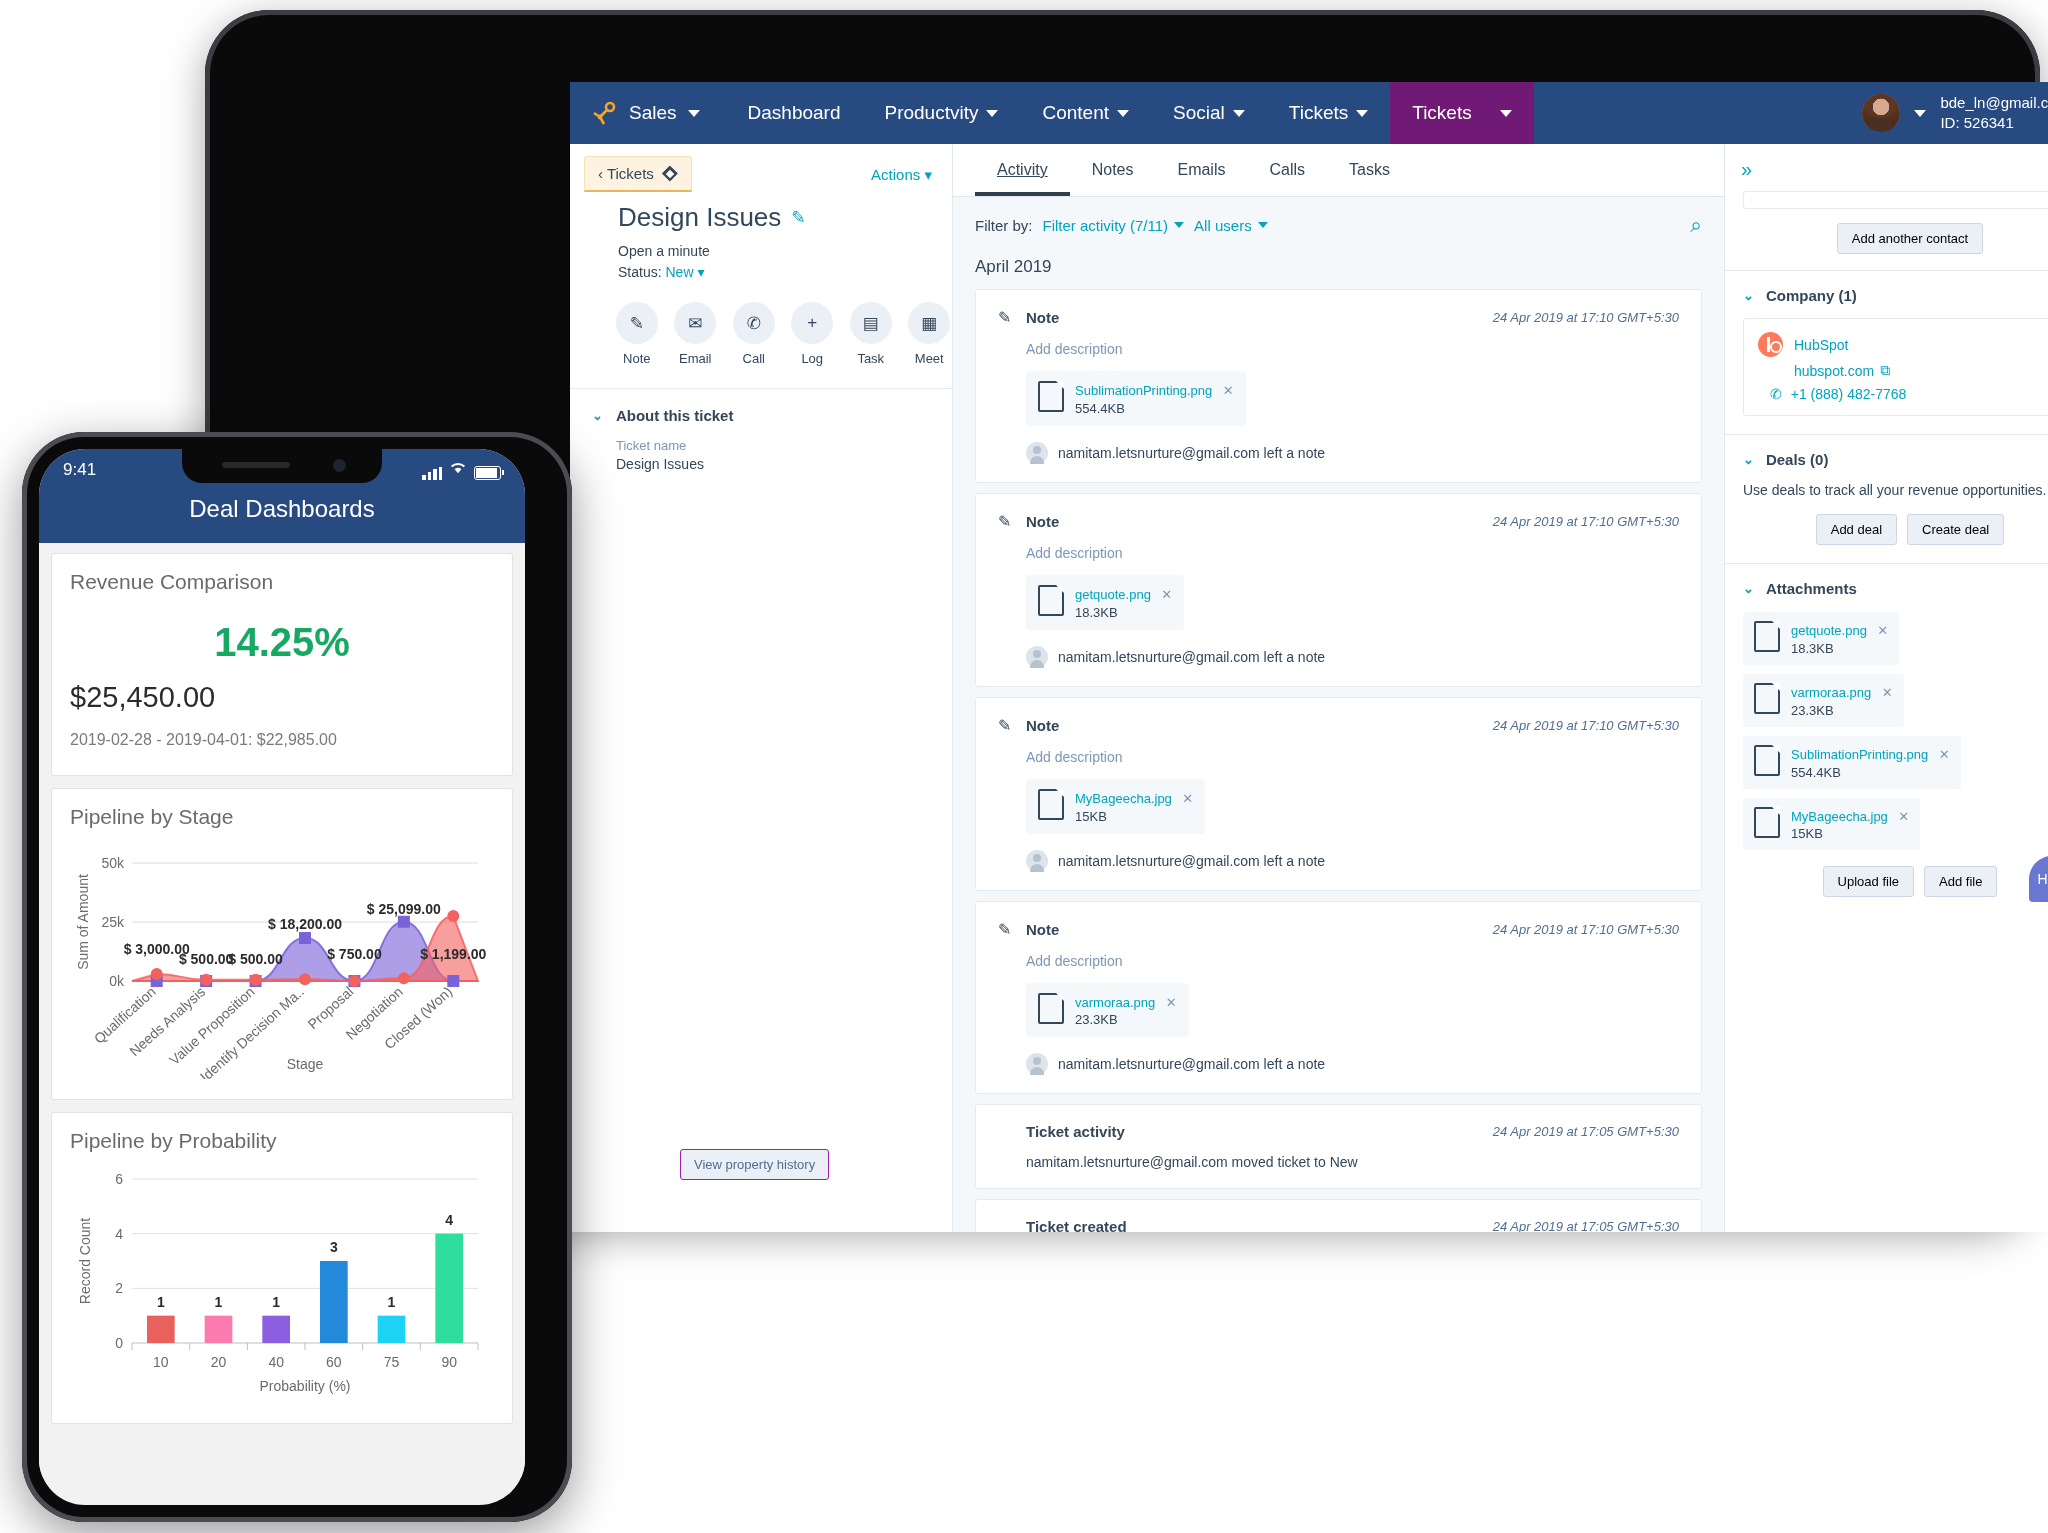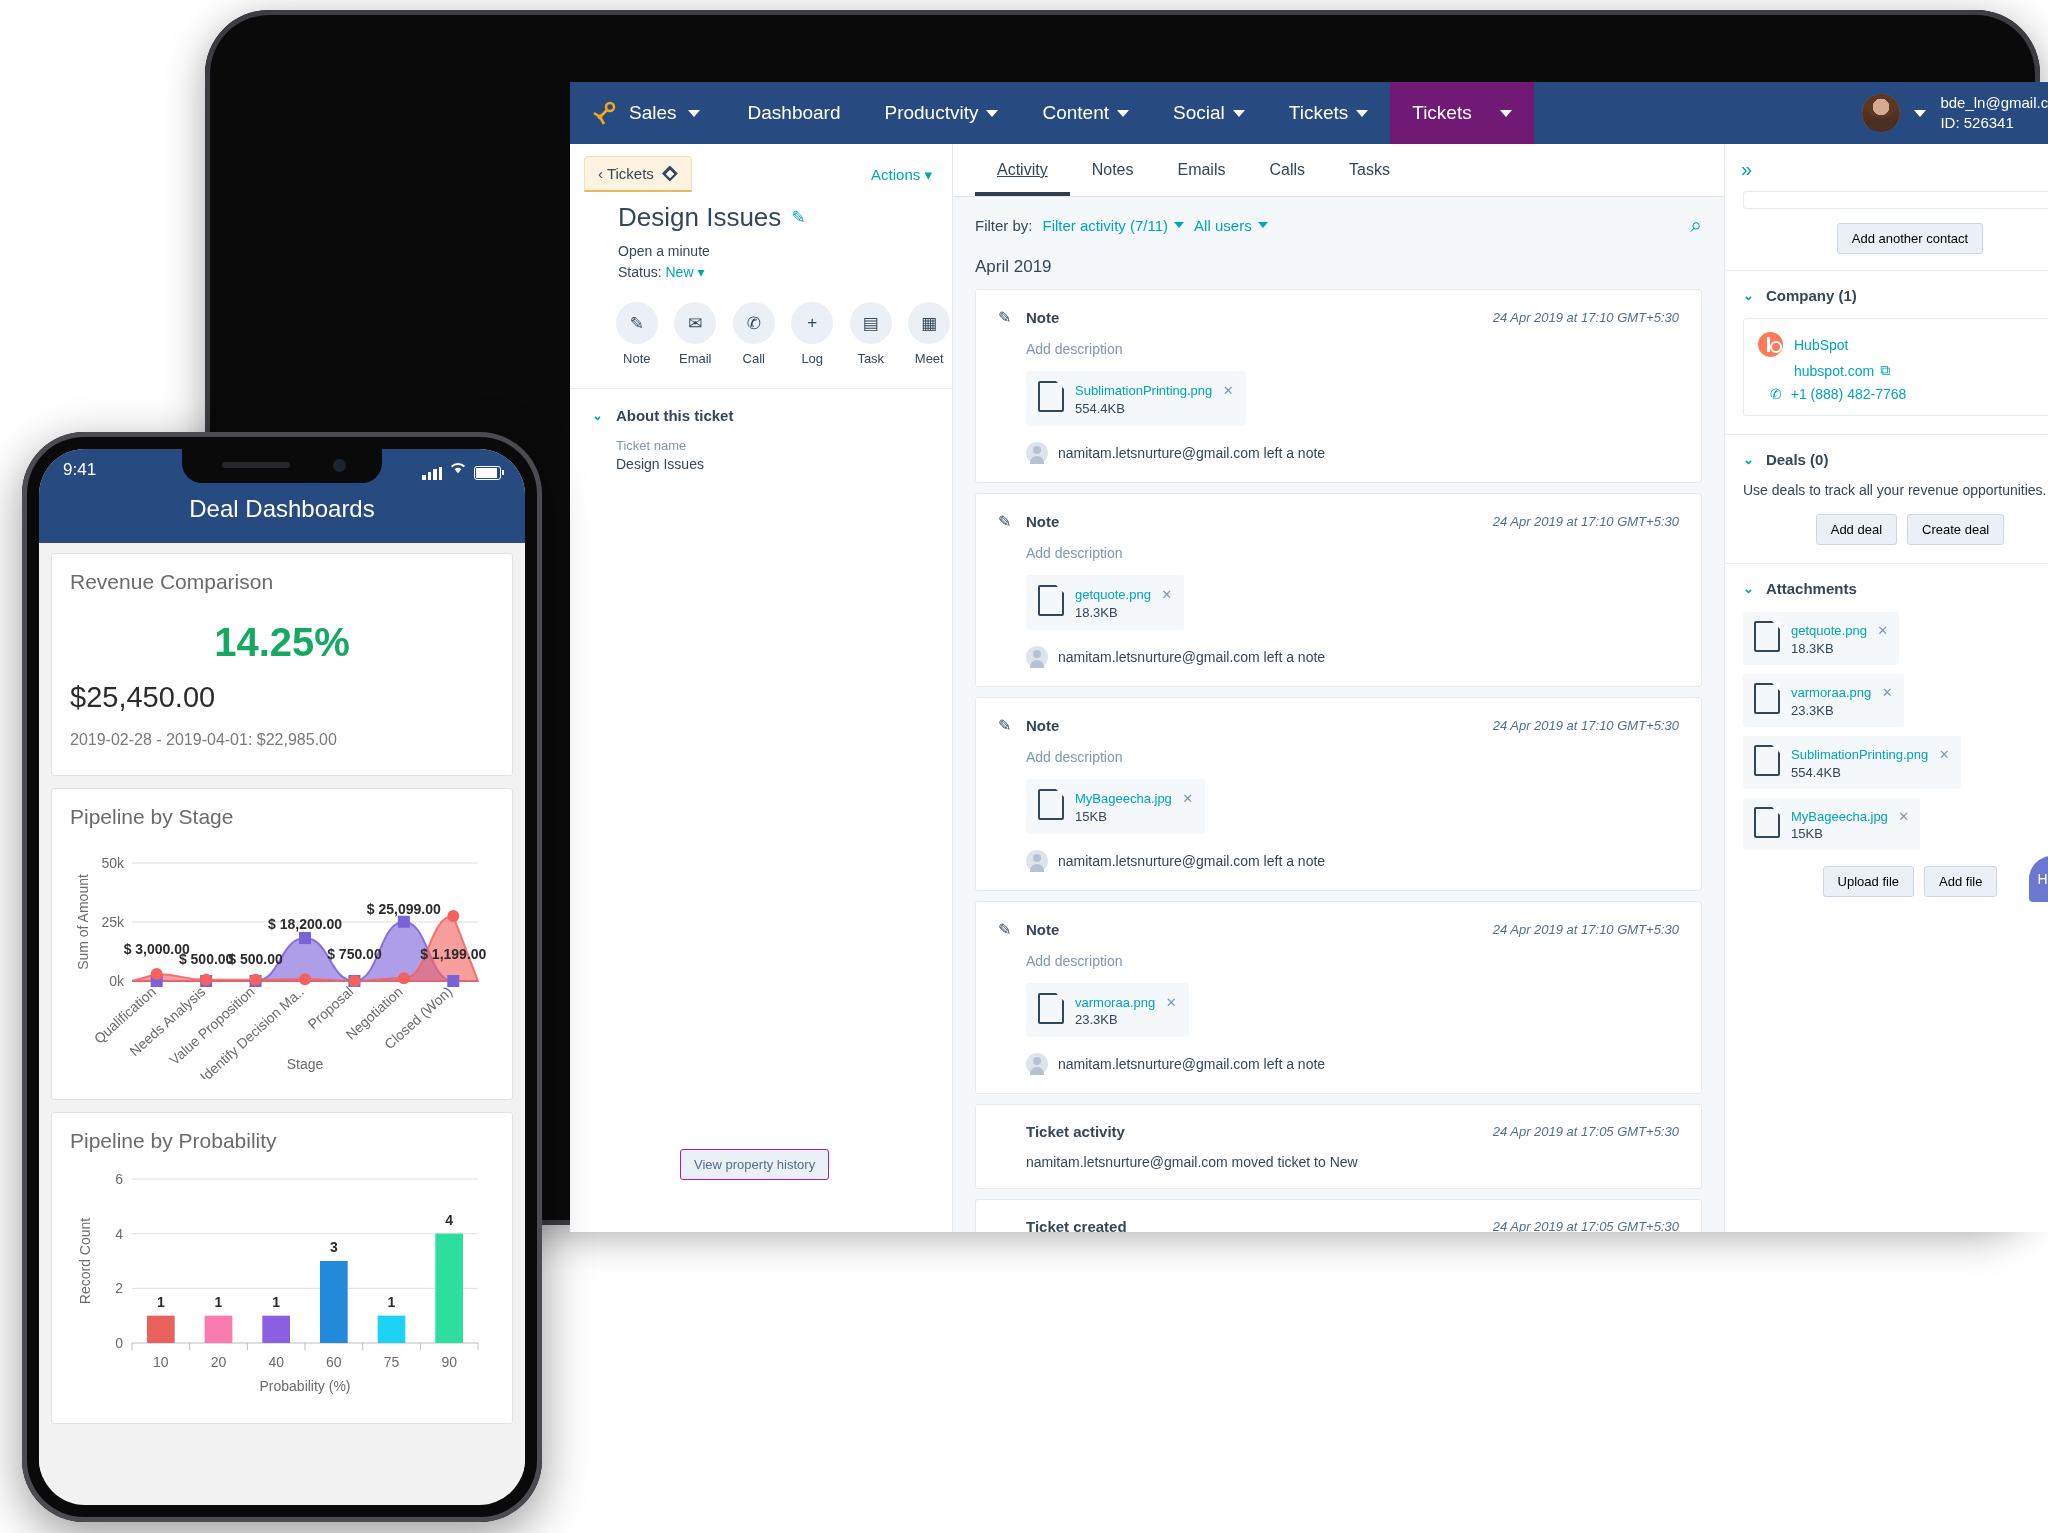--- a/index.html
+++ b/index.html
@@ -132,21 +132,21 @@
   .r-btns{text-align:center;margin-top:16px;display:flex;gap:10px;justify-content:center;}
   .att{display:inline-flex;align-items:flex-start;gap:11px;background:#f5f8fa;border-radius:3px;
        padding:9px 11px;margin-top:9px;}
   .help{position:absolute;right:20px;bottom:330px;width:46px;height:46px;border-radius:50% 50% 50% 4px;
         background:#6a78d1;color:#fff;font-size:14px;display:flex;align-items:center;
         justify-content:center;cursor:pointer;}
 
   
   #phone{position:absolute;left:22px;top:432px;width:520px;height:1090px;
          background:#0a0a0b;border-radius:62px;
-         box-shadow:inset 0 0 0 5px #4a4c52, 0 14px 48px rgba(0,0,0,.4);}
+         box-shadow:inset 0 0 0 5px #4a4c52, 0 14px 48px rgba(0,0,0,.4);padding-left:30px;}
   #phone-screen{position:absolute;left:17px;top:17px;width:486px;height:1056px;
          border-radius:46px;overflow:hidden;background:#f2f2f2;}
   .notch{position:absolute;left:50%;transform:translateX(-50%);top:0;width:200px;height:34px;
          background:#0a0a0b;border-radius:0 0 20px 20px;z-index:5;}
   .notch .spk{position:absolute;left:40px;top:13px;width:68px;height:6px;border-radius:3px;background:#26282c;}
   .notch .cam{position:absolute;right:36px;top:10px;width:13px;height:13px;border-radius:50%;background:#1d2430;}
   .ph-status{height:42px;background:#274a80;display:flex;align-items:center;
              justify-content:space-between;padding:0 24px;color:#fff;font-size:17px;}
   .ph-ic{display:flex;align-items:flex-end;gap:7px;}
   .bars{display:flex;align-items:flex-end;gap:2px;height:13px;}

